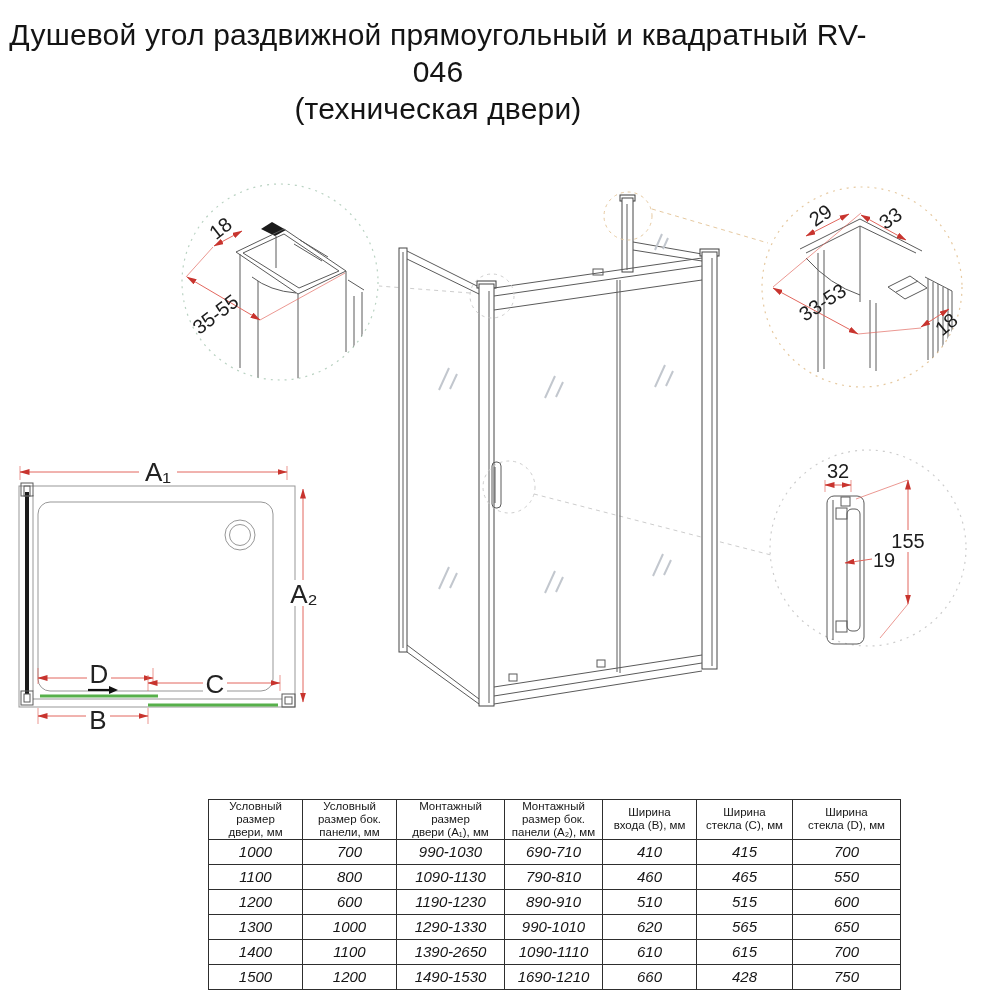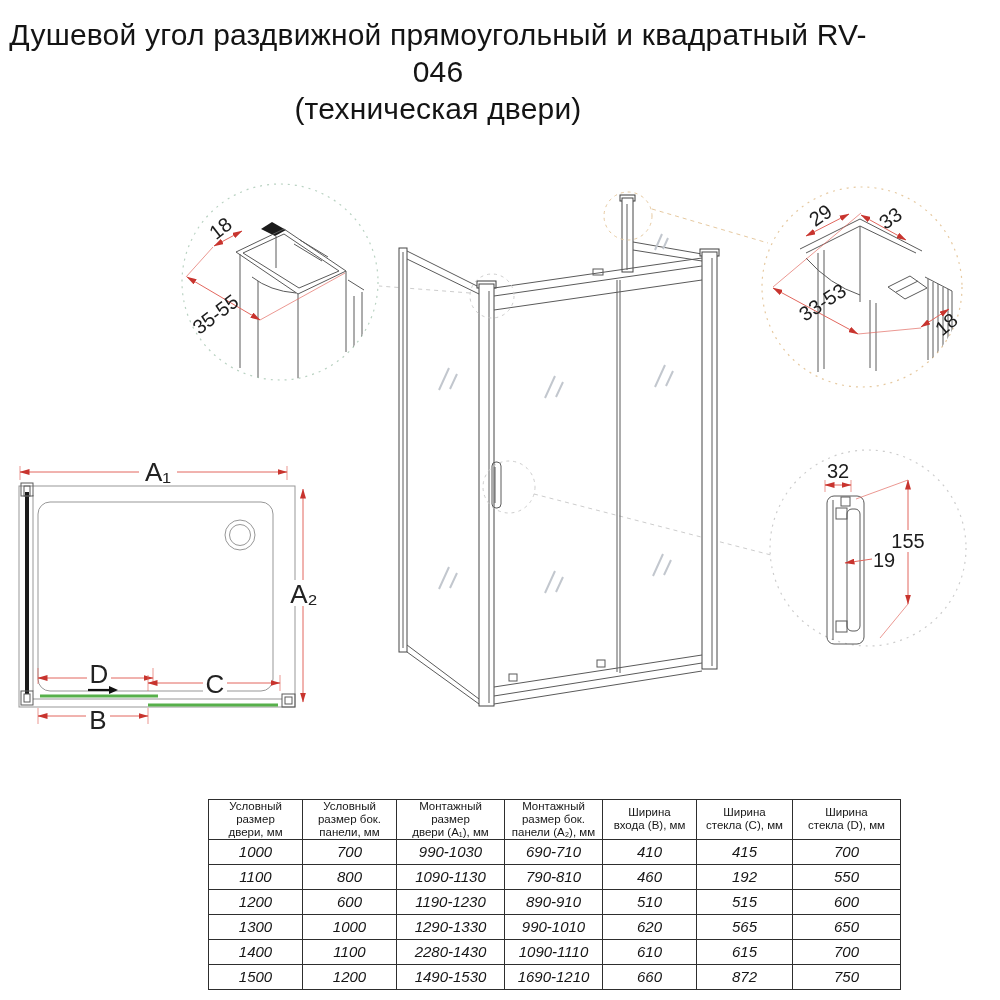--- a/index.html
+++ b/index.html
@@ -301,21 +301,21 @@
           <td>410</td>
           <td>415</td>
           <td>700</td>
       </tr>
       <tr>
         <td>1100</td>
           <td>800</td>
           <td>1090-1130</td>
           <td>790-810</td>
           <td>460</td>
-          <td>192</td>
+          <td>465</td>
           <td>550</td>
       </tr>
       <tr>
         <td>1200</td>
           <td>600</td>
           <td>1190-1230</td>
           <td>890-910</td>
           <td>510</td>
           <td>515</td>
           <td>600</td>
@@ -325,30 +325,30 @@
           <td>1000</td>
           <td>1290-1330</td>
           <td>990-1010</td>
           <td>620</td>
           <td>565</td>
           <td>650</td>
       </tr>
       <tr>
         <td>1400</td>
           <td>1100</td>
-          <td>2280-1430</td>
+          <td>1390-2650</td>
           <td>1090-1110</td>
           <td>610</td>
           <td>615</td>
           <td>700</td>
       </tr>
       <tr>
         <td>1500</td>
           <td>1200</td>
           <td>1490-1530</td>
           <td>1690-1210</td>
           <td>660</td>
-          <td>872</td>
+          <td>428</td>
           <td>750</td>
       </tr>
     </tbody>
   </table>
 </div>
 
 </body></html>

